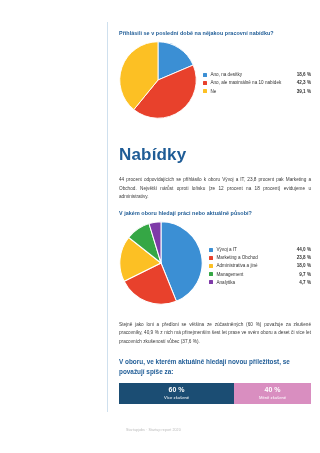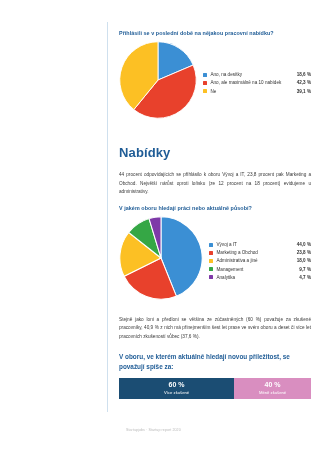--- a/index.html
+++ b/index.html
@@ -82,21 +82,21 @@
   .legend-val {
     flex: 0 0 auto;
     font-weight: bold;
     text-align: right;
     white-space: nowrap;
   }
 
   
   .section-heading {
     color: #1f5c96;
-    font-size: 13px;
+    font-size: 17px;
     font-weight: bold;
     margin: 22px 0 11px 0;
     letter-spacing: .01em;
   }
   .para {
     font-size: 4.7px;
     line-height: 1.75;
     text-align: justify;
     color: #3a3a3a;
     margin: 0 0 9px 0;

